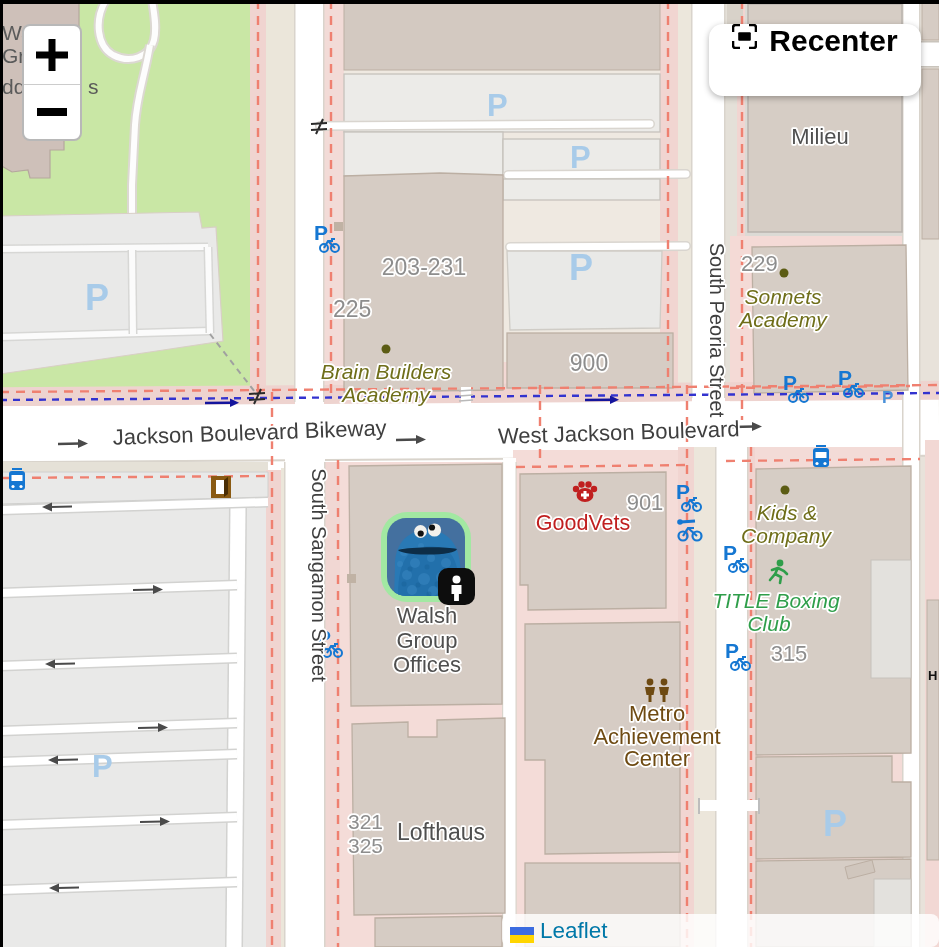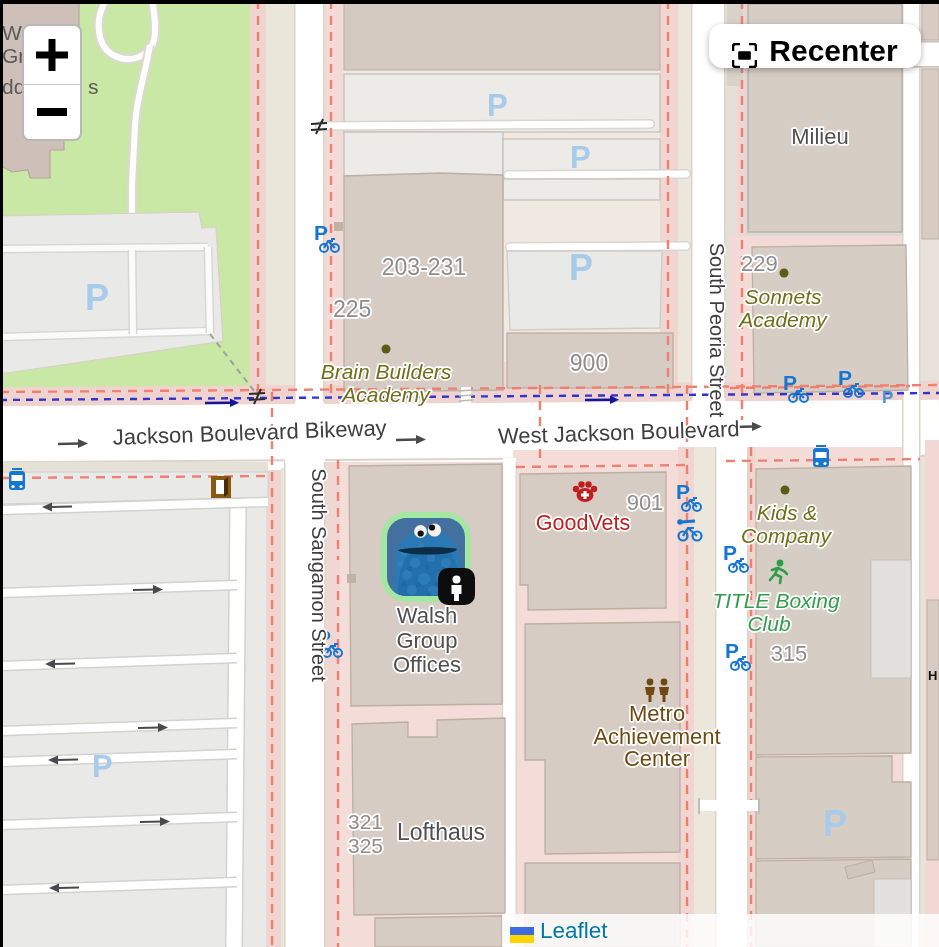--- a/index.html
+++ b/index.html
@@ -533,29 +533,29 @@
           <rect x="12.5" y="0" width="7" height="32" fill="#000"></rect>
         </svg>
       </div>
   <div style="height:54px;display:flex;align-items:center;justify-content:center;">
         <svg width="30" height="8">
           <rect x="0" y="0" width="30" height="8" fill="#000"></rect>
         </svg>
       </div>
 </div>
 
-<div style="position:absolute;left:709px;top:24px;width:212px;height:44px;background:#fff;border-radius:14px;box-shadow:0 2px 6px rgba(0,0,0,0.3);display:flex;align-items:flex-end;justify-content:center;gap:12px;">
+<div style="position:absolute;left:709px;top:24px;width:212px;height:72px;background:#fff;border-radius:14px;box-shadow:0 2px 6px rgba(0,0,0,0.3);display:flex;align-items:flex-start;justify-content:center;gap:12px;">
   <svg width="25" height="25" viewBox="0 0 25 25">
     <path d="M1 8 V3.5 A2.5 2.5 0 0 1 3.5 1 H8 M17 1 H21.5 A2.5 2.5 0 0 1 24 3.5 V8 M24 17 V21.5 A2.5 2.5 0 0 1 21.5 24 H17 M8 24 H3.5 A2.5 2.5 0 0 1 1 21.5 V17" fill="none" stroke="#000" stroke-width="2.6"></path>
     <rect x="6.2" y="8.2" width="12.6" height="8.6" rx="1" fill="#000"></rect>
   </svg>
   <span style="font-size:30px;font-weight:bold;color:#000;">Recenter</span>
 </div>
 
-<div style="position:absolute;left:502px;top:914px;width:437px;height:33px;background:rgba(255,255,255,0.82);display:flex;align-items:center;font-size:22.5px;color:#333;white-space:nowrap;overflow:hidden;">
+<div style="position:absolute;left:502px;top:914px;width:437px;height:33px;background:rgba(255,255,255,0.82);display:flex;align-items:center;font-size:22.5px;color:#333;white-space:nowrap;overflow:hidden;border-radius:8px;">
   <span style="display:inline-block;width:24px;height:16px;margin:0 6px 0 8px;flex:none;">
     <svg width="24" height="16">
           <rect width="24" height="8" y="0" fill="#3c6ce0"></rect>
           <rect width="24" height="8" y="8" fill="#ffd500"></rect>
         </svg>
   </span>
   <span style="color:#0078a8;">Leaflet</span>
 </div>
 </div>
 

